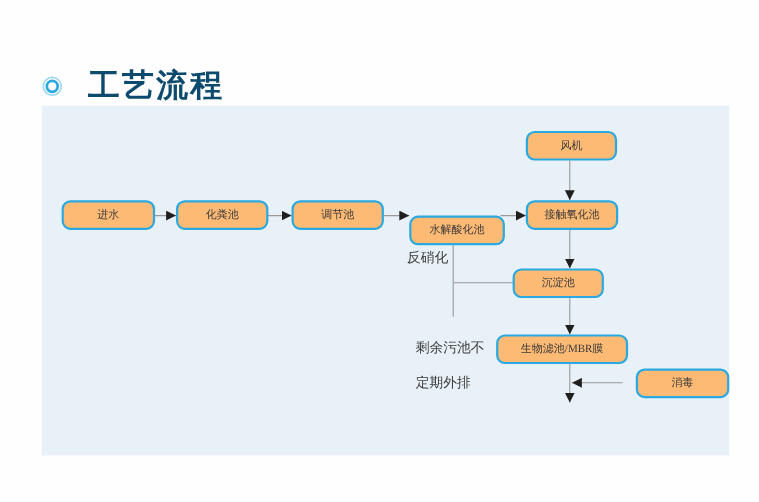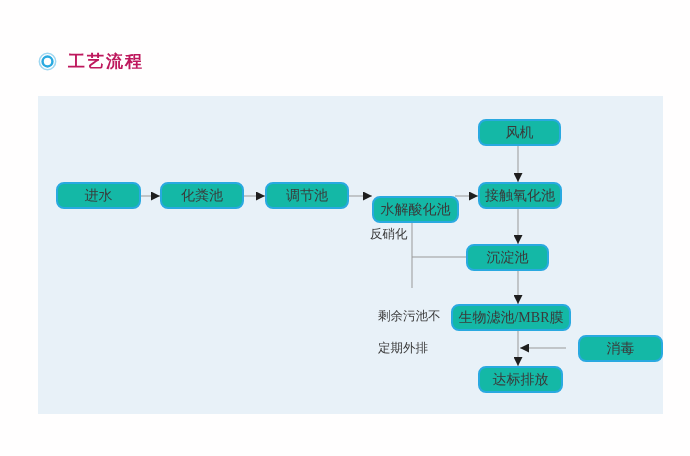--- a/index.html
+++ b/index.html
@@ -8,33 +8,33 @@
     background:#fffefe;
     font-family:"Liberation Sans","DejaVu Sans",sans-serif;
   }
   
   .title-row{
     position:absolute;left:38px;top:52px;
     display:flex;align-items:center;gap:11px;
   }
   .title-icon{width:19px;height:19px;display:block;}
   .page-title{
-    margin:0;font-size:17px;font-weight:bold;color:#be185d;
+    margin:12px;font-size:29px;font-weight:bold;color:#0c4a6e;
     letter-spacing:2px;line-height:1;
   }
   
   .panel{
     position:absolute;left:38px;top:96px;width:625px;height:318px;
     background:#e8f1f8;
   }
   
   .node{
     position:absolute;height:23px;
-    background:#14b8a6;border:2px solid #29a9e0;border-radius:8px;
-    color:#3a3a3a;font-size:14px;line-height:23px;text-align:center;
+    background:#fdba74;border:2px solid #29a9e0;border-radius:8px;
+    color:#3a3a3a;font-size:10px;line-height:23px;text-align:center;
     box-sizing:content-box;
   }
   
   .anno{
     position:absolute;color:#3a3a3a;font-size:12.5px;line-height:16px;
     white-space:pre-line;
   }
   .edges{position:absolute;left:0;top:0;pointer-events:none;}
 </style>
 </head>
@@ -74,20 +74,19 @@
 
   <div class="node" style="left:122px; top:86px;  width:80px;">化粪池</div>
   <div class="node" style="left:18px;  top:86px;  width:81px;">进水</div>
   <div class="node" style="left:227px; top:86px;  width:80px;">调节池</div>
   <div class="node" style="left:334px; top:100px;  width:83px;">水解酸化池</div>
   <div class="node" style="left:440px; top:86px;  width:80px;">接触氧化池</div>
   <div class="node" style="left:440px; top:23px;  width:79px;">风机</div>
   <div class="node" style="left:428px; top:148px; width:79px;">沉淀池</div>
   <div class="node" style="left:413px; top:208px; width:116px;font-family:Liberation Serif, serif;">生物滤池/MBR膜</div>
   <div class="node" style="left:540px; top:239px; width:81px;">消毒</div>
-  <div class="node" style="left:440px; top:270px; width:81px;">达标排放</div>
 
   <div class="anno" style="left:296px;top:130px;margin-left:36px;">反硝化</div>
   <div class="anno" style="left:340px;top:196px;">
     <span>剩余污池不</span><br>
     <span>定期外排</span>
   </div>
 </div>
 
 </body></html>

